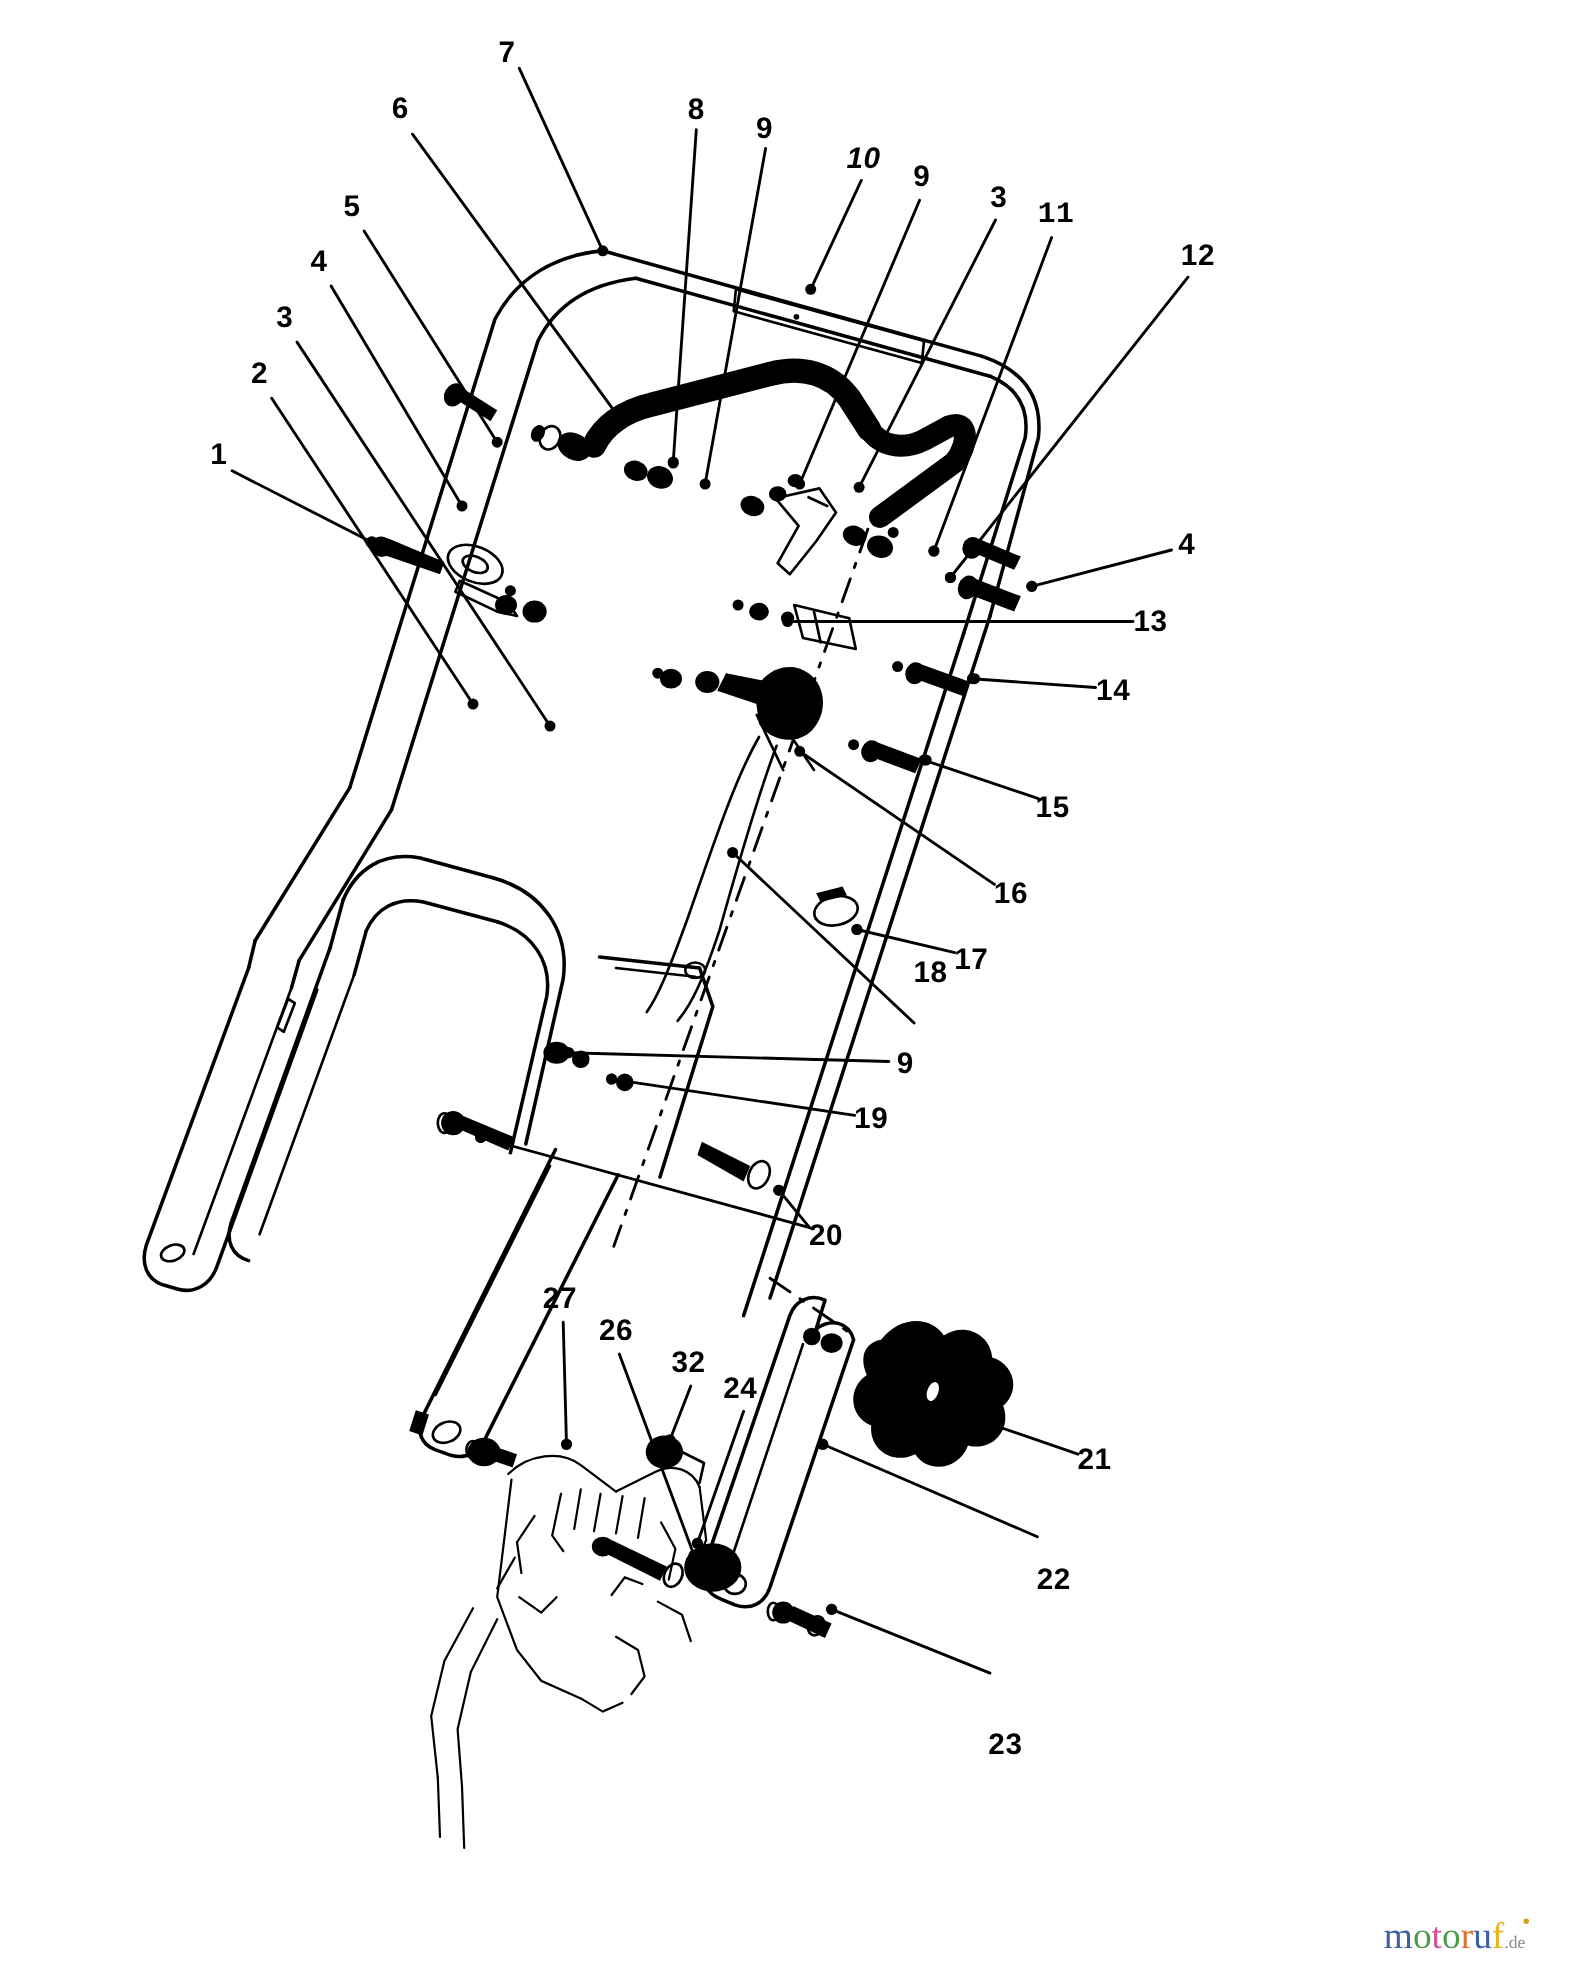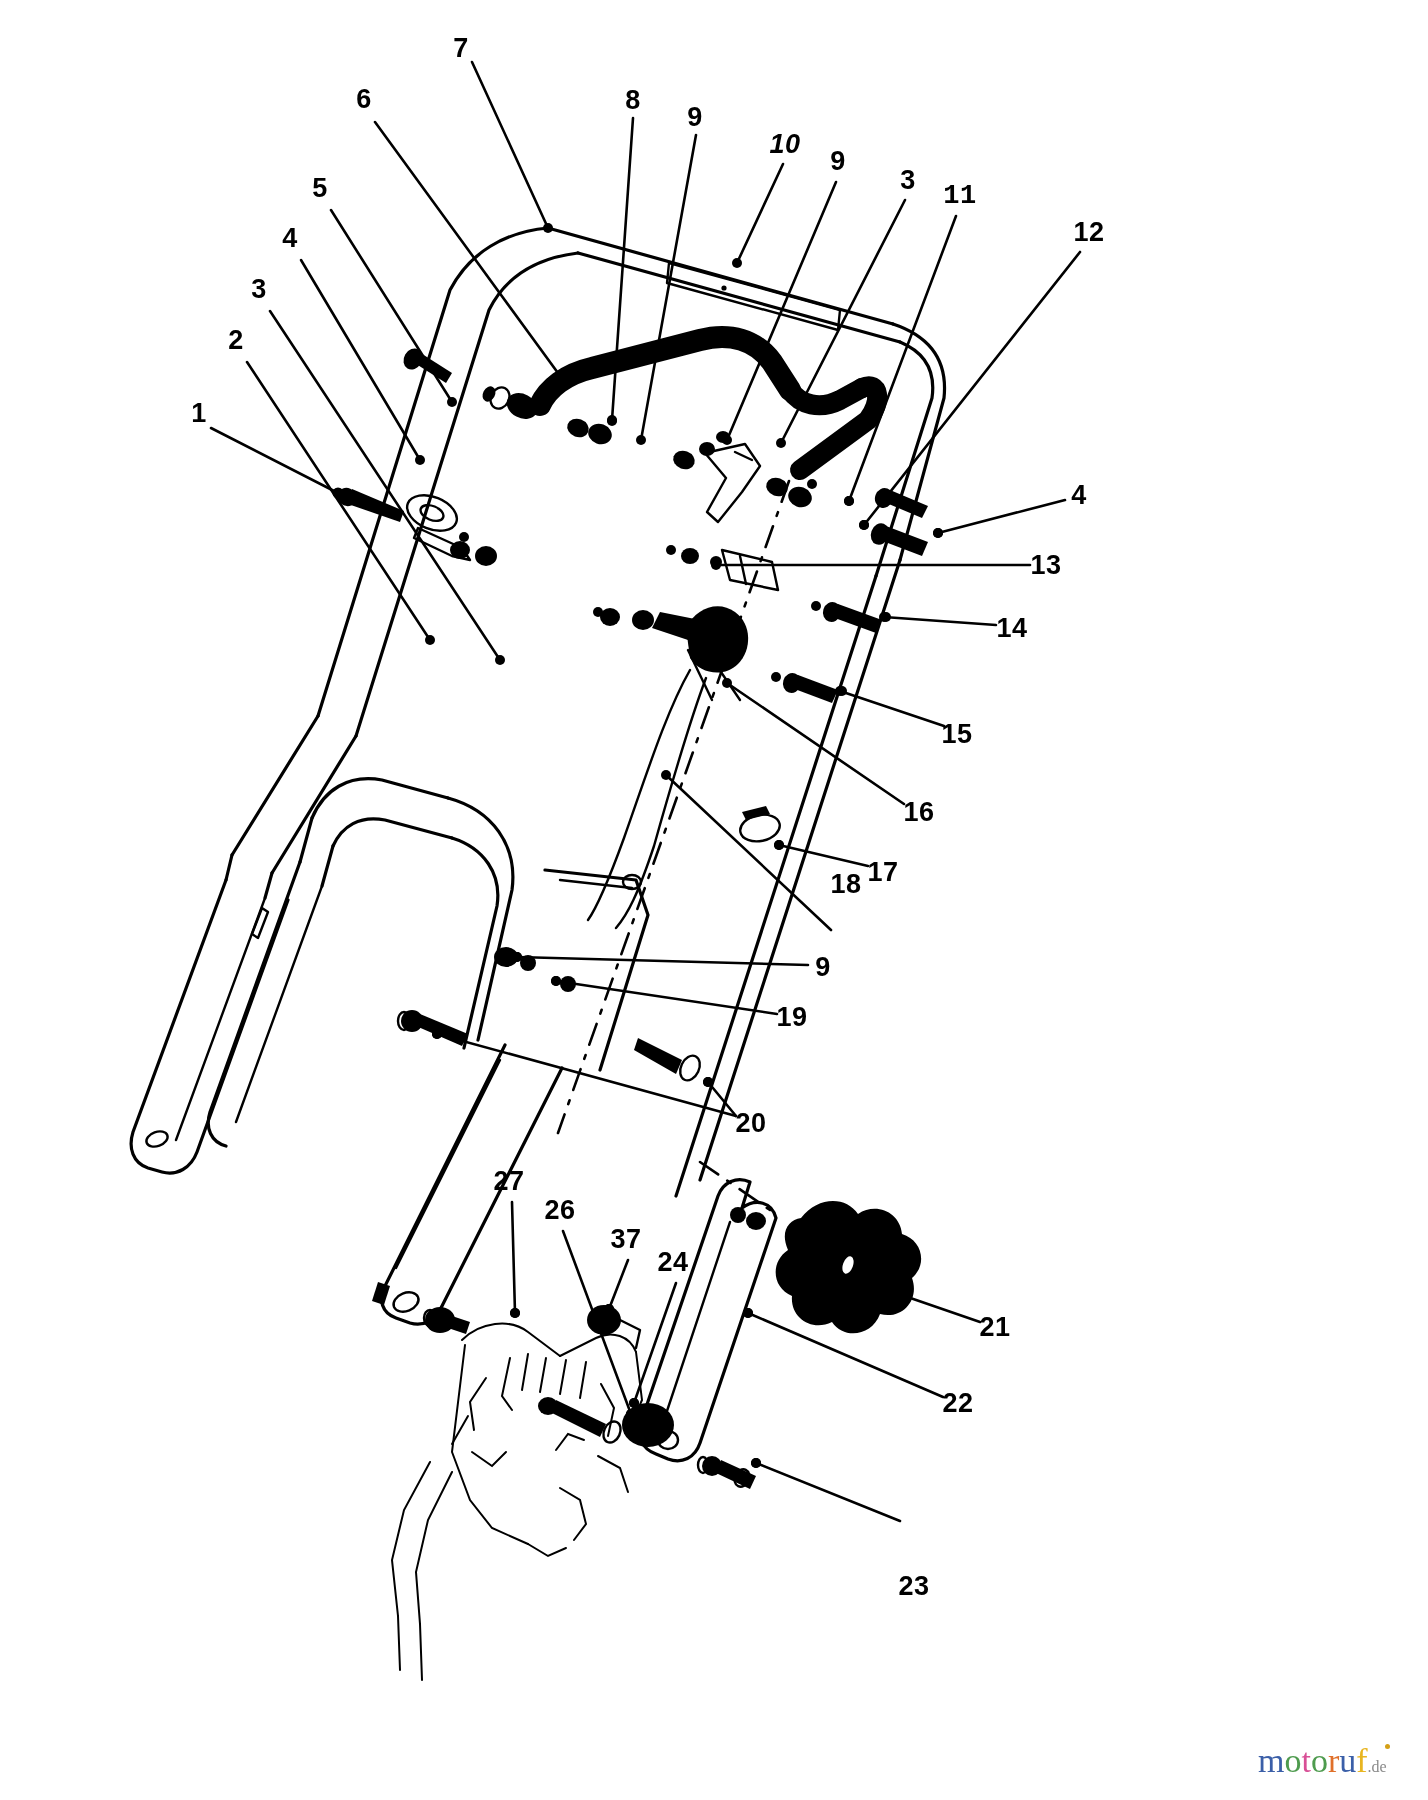--- a/index.html
+++ b/index.html
@@ -457,23 +457,23 @@
         <div class="callout" style="left: 1012px; top: 628px;">14</div>
         <div class="callout" style="left: 957px; top: 734px;">15</div>
         <div class="callout" style="left: 919px; top: 812px;">16</div>
         <div class="callout" style="left: 883px; top: 872px;">17</div>
         <div class="callout" style="left: 846px; top: 884px;">18</div>
         <div class="callout" style="left: 823px; top: 967px;">9</div>
         <div class="callout" style="left: 792px; top: 1017px;">19</div>
         <div class="callout" style="left: 751px; top: 1123px;">20</div>
         <div class="callout" style="left: 509px; top: 1181px;">27</div>
         <div class="callout" style="left: 560px; top: 1210px;">26</div>
-        <div class="callout" style="left: 626px; top: 1239px;">37</div>
+        <div class="callout" style="left: 626px; top: 1239px;">32</div>
         <div class="callout" style="left: 673px; top: 1262px;">24</div>
         <div class="callout" style="left: 995px; top: 1327px;">21</div>
-        <div class="callout" style="left: 958px; top: 1403px;">22</div>
+        <div class="callout" style="left: 958px; top: 1436px;">22</div>
         <div class="callout" style="left: 914px; top: 1586px;">23</div>
       </div>
 
     <div id="watermark"><span style="color: rgb(59, 95, 168);">m</span><span style="color: rgb(78, 155, 78);">o</span><span style="color: rgb(216, 79, 150);">t</span><span style="color: rgb(78, 155, 78);">o</span><span style="color: rgb(224, 112, 42);">r</span><span style="color: rgb(59, 95, 168);">u</span><span style="color: rgb(232, 181, 32);">f</span><span class="wm-de" style="color: rgb(138, 138, 138);">.de</span><span class="wm-dot" style="background: rgb(212, 160, 23);"></span></div>
 
   </div>
 </div>
 
 </body></html>

